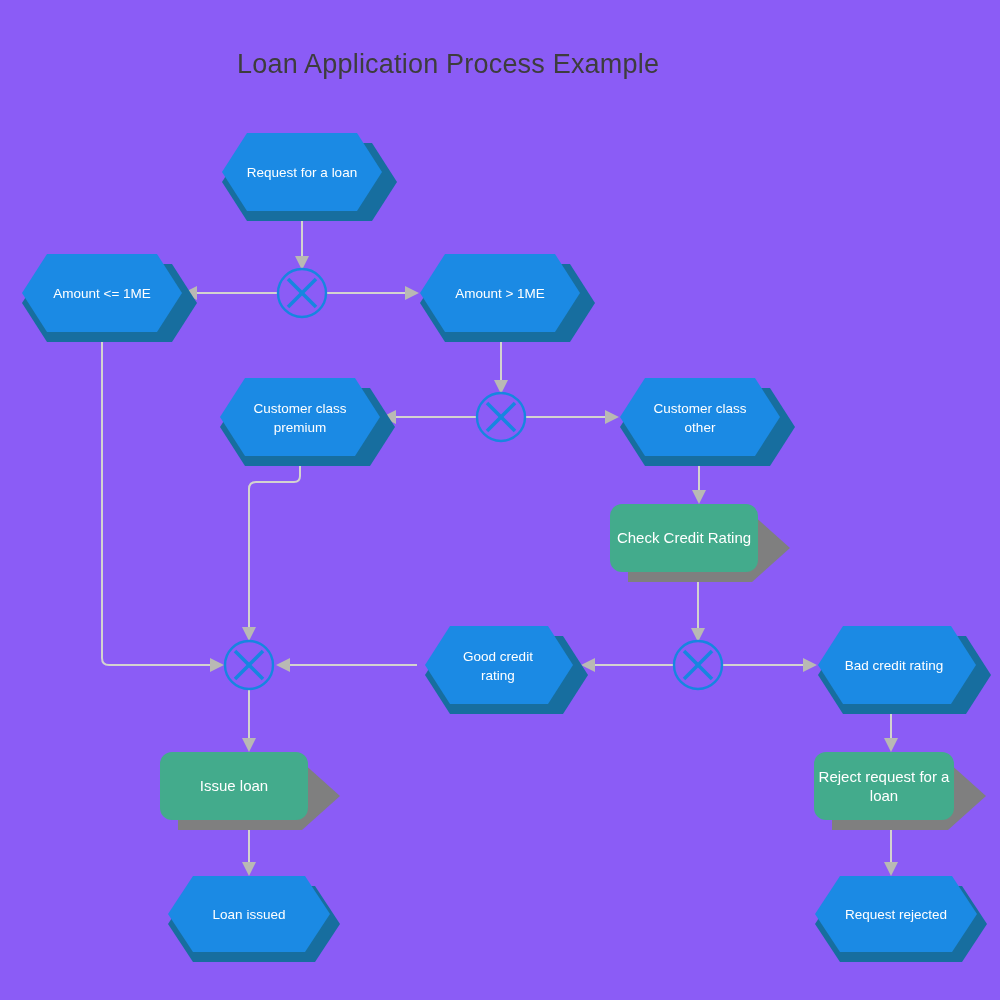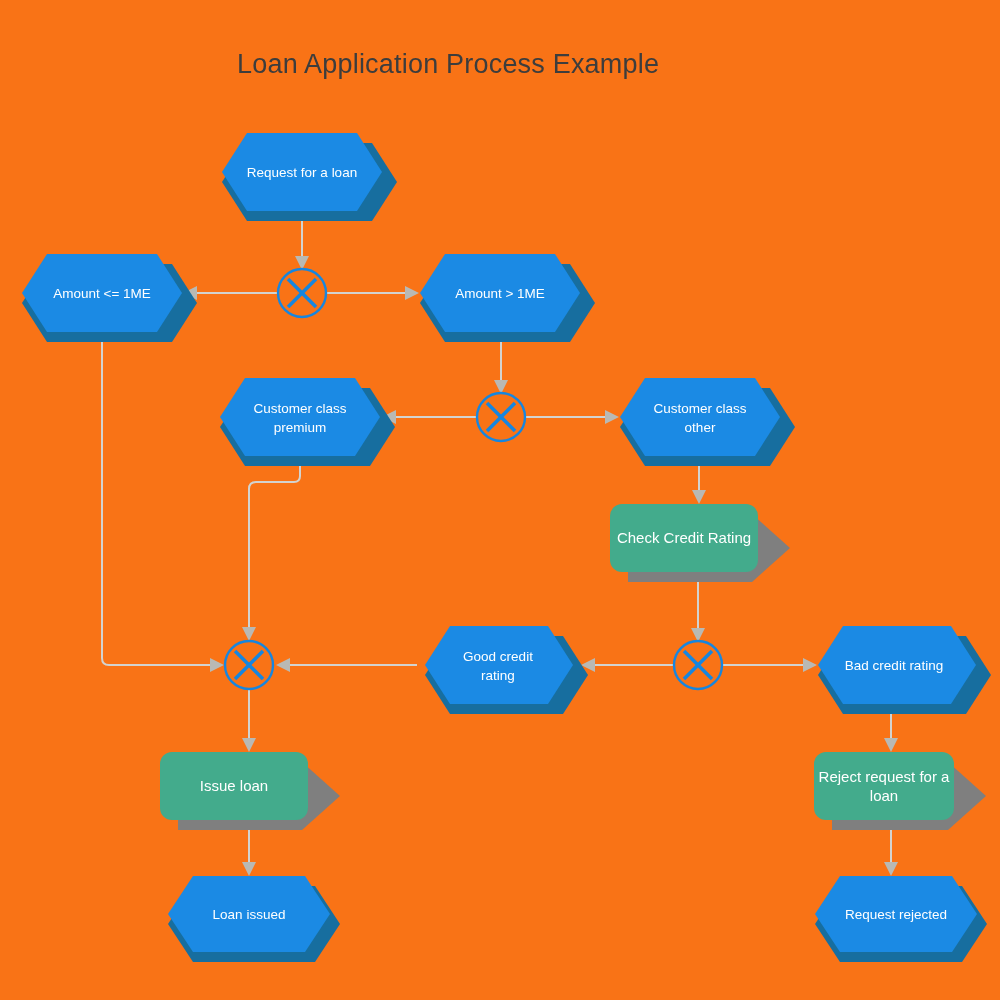--- a/index.html
+++ b/index.html
@@ -10,21 +10,21 @@
   body {
     width: 1000px;
     height: 1000px;
     overflow: hidden;
     font-family: "Liberation Sans", sans-serif;
   }
   #canvas {
     position: relative;
     width: 1000px;
     height: 1000px;
-    background: #f97316;
+    background: #8b5cf6;
   }
   #diagram-svg {
     position: absolute;
     left: 0;
     top: 0;
     width: 1000px;
     height: 1000px;
     display: block;
   }
   .diagram-title {

